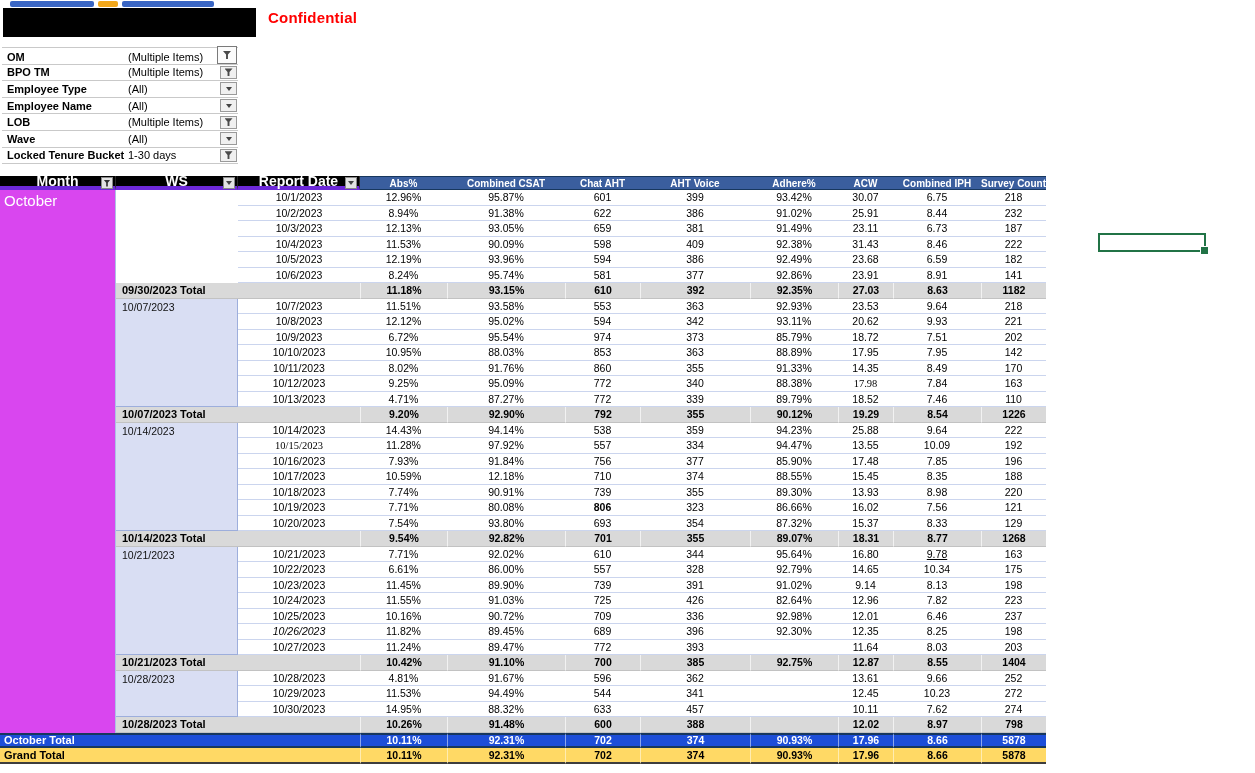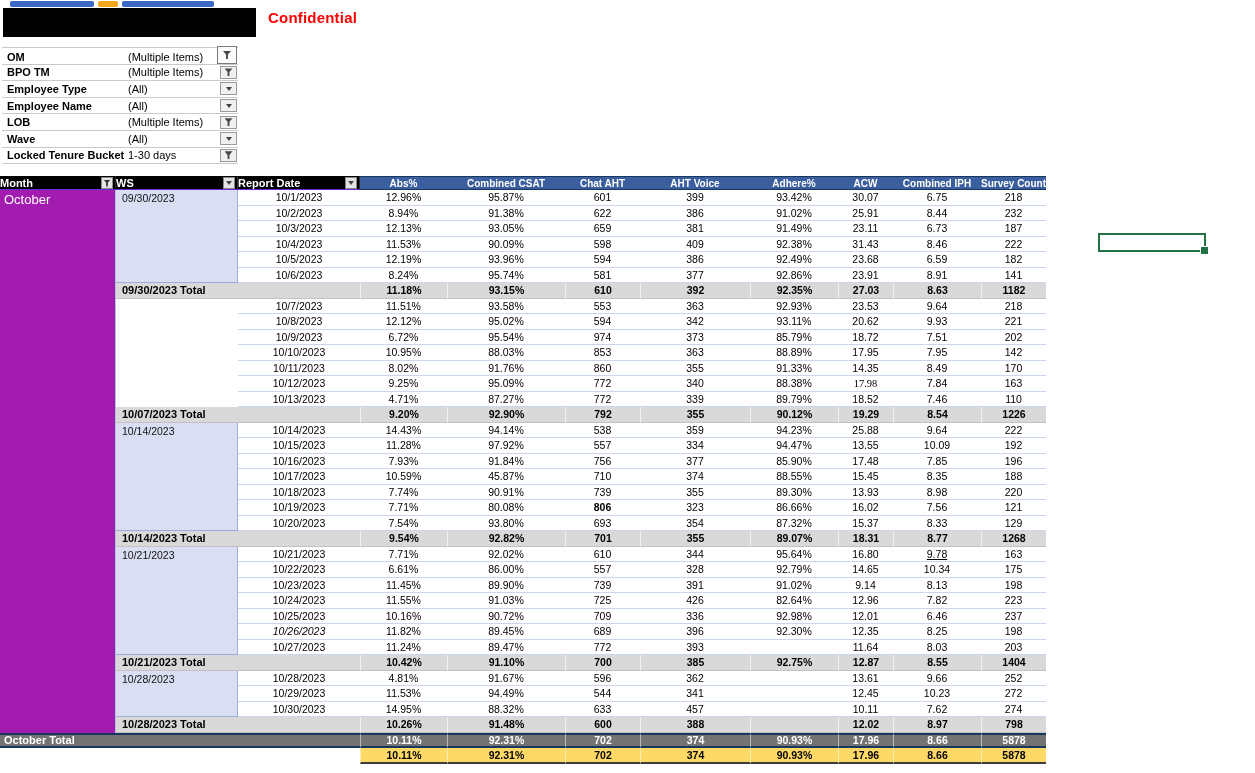--- a/index.html
+++ b/index.html
@@ -26,40 +26,40 @@
   .fbtn.raised{width:20px;height:18px;background:#FBFBFB;border-color:#7a7a7a;transform:translateY(-2px)}
   .icon-funnel{width:8px;height:8px;background:#4A4A4A;
         clip-path:polygon(0 0,100% 0,62% 45%,62% 100%,38% 100%,38% 45%)}
   .icon-drop{width:0;height:0;border-left:3.5px solid transparent;border-right:3.5px solid transparent;border-top:4.5px solid #444}
 
   
   #pivot{position:absolute;left:0;top:176px;display:grid;
          grid-template-columns:116px 122px 122px 87px 118px 75px 110px 88px 55px 88px 65px;
          grid-template-rows:14px;grid-auto-rows:15.5px}
   #pivot>div,#pivot>button{box-sizing:border-box}
-  .hblack{background:#000;color:#fff;font-size:11px;font-weight:bold;display:flex;align-items:center;
-          position:relative;border-bottom:1px solid #6d28d9;border-right:1px solid #2a2a2a}
+  .hblack{background:#000;color:#fff;font-size:14px;font-weight:bold;display:flex;align-items:center;
+          justify-content:center;position:relative;border-bottom:4px solid #6d28d9;border-right:1px solid #2a2a2a}
   .hbtn{position:absolute;right:2px;top:1px;width:12px;height:12px;background:#E3E3E3;border:1px solid #888;
         padding:0;display:flex;align-items:center;justify-content:center;box-sizing:border-box}
   .hbtn .icon-funnel{width:7px;height:7px;background:#333}
   .hblue{background:#3A5E9E;color:#fff;font-size:10px;font-weight:bold;display:flex;align-items:center;
          justify-content:center;white-space:nowrap;border-bottom:1px solid #17375E;border-top:1px solid #17375E}
-  .mcell{background:#a21caf;color:#fff;font-size:13px;padding:2px 0 8px 4px;border-right:1px solid #AEBFE4}
+  .mcell{background:#d946ef;color:#fff;font-size:15px;padding:2px 0 8px 4px;border-right:1px solid #AEBFE4}
   .wcell{background:#D9DEF3;color:#111;font-size:10.5px;padding:2px 0 0 6px;
          border-right:1px solid #9DAEDC;border-bottom:1px solid #9DAEDC}
   .dcell,.vcell{font-size:10.5px;display:flex;align-items:center;justify-content:center;
          border-bottom:1px solid #CBD5EE;background:#fff;white-space:nowrap}
   .scell{background:#D9D9D9;font-weight:bold;font-size:10.5px;display:flex;align-items:center;
          border-bottom:1px solid #C2C2C2;white-space:nowrap}
   .slabel{padding-left:6px;font-size:11px}
   .svalue{justify-content:center;border-left:1px solid rgba(255,255,255,.65)}
   .tlabel{display:flex;align-items:center;padding-left:4px;font-size:11px;font-weight:bold;white-space:nowrap}
   .tvalue{display:flex;align-items:center;justify-content:center;font-size:10.5px;font-weight:bold;
           border-left:1px solid rgba(255,255,255,.5);white-space:nowrap}
-  .mt{background:#737373;color:#fff;border-top:2px solid #17375E;border-bottom:2px solid #17375E}
+  .mt{background:#1d4ed8;color:#fff;border-top:2px solid #17375E;border-bottom:2px solid #17375E}
   .gt{background:#FFD965;color:#000;border-bottom:2px solid #3d3d3d}
 
   
   .selection{position:absolute;left:1098px;top:233px;width:108px;height:19px;border:2px solid #217346;box-sizing:border-box}
   .handle{position:absolute;right:-5px;bottom:-5px;width:7px;height:7px;background:#217346;border:1px solid #fff}
 </style>
 </head>
 <body>
 
 <div class="stage">
@@ -142,21 +142,20 @@
       </div>
       <div class="hblue" style="grid-area: 1 / 4;">Abs%</div>
       <div class="hblue" style="grid-area: 1 / 5;">Combined CSAT</div>
       <div class="hblue" style="grid-area: 1 / 6;">Chat AHT</div>
       <div class="hblue" style="grid-area: 1 / 7;">AHT Voice</div>
       <div class="hblue" style="grid-area: 1 / 8;">Adhere%</div>
       <div class="hblue" style="grid-area: 1 / 9;">ACW</div>
       <div class="hblue" style="grid-area: 1 / 10;">Combined IPH</div>
       <div class="hblue" style="grid-area: 1 / 11;">Survey Count</div>
       <div class="mcell" style="grid-area: 2 / 1 / span 35;">October</div>
-      <div class="wcell" style="grid-area: 2 / 2 / span 6;">09/30/2023</div>
       <div class="dcell" style="grid-area: 2 / 3;">10/1/2023</div>
       <div class="vcell" style="grid-area: 2 / 4;">12.96%</div>
       <div class="vcell" style="grid-area: 2 / 5;">95.87%</div>
       <div class="vcell" style="grid-area: 2 / 6;">601</div>
       <div class="vcell" style="grid-area: 2 / 7;">399</div>
       <div class="vcell" style="grid-area: 2 / 8;">93.42%</div>
       <div class="vcell" style="grid-area: 2 / 9;">30.07</div>
       <div class="vcell" style="grid-area: 2 / 10;">6.75</div>
       <div class="vcell" style="grid-area: 2 / 11;">218</div>
       <div class="dcell" style="grid-area: 3 / 3;">10/2/2023</div>
@@ -206,20 +205,21 @@
       <div class="vcell" style="grid-area: 7 / 11;">141</div>
       <div class="scell slabel" style="grid-area: 8 / 2 / auto / span 2;">09/30/2023 Total</div>
       <div class="scell svalue" style="grid-area: 8 / 4;">11.18%</div>
       <div class="scell svalue" style="grid-area: 8 / 5;">93.15%</div>
       <div class="scell svalue" style="grid-area: 8 / 6;">610</div>
       <div class="scell svalue" style="grid-area: 8 / 7;">392</div>
       <div class="scell svalue" style="grid-area: 8 / 8;">92.35%</div>
       <div class="scell svalue" style="grid-area: 8 / 9;">27.03</div>
       <div class="scell svalue" style="grid-area: 8 / 10;">8.63</div>
       <div class="scell svalue" style="grid-area: 8 / 11;">1182</div>
+      <div class="wcell" style="grid-area: 9 / 2 / span 7;">10/07/2023</div>
       <div class="dcell" style="grid-area: 9 / 3;">10/7/2023</div>
       <div class="vcell" style="grid-area: 9 / 4;">11.51%</div>
       <div class="vcell" style="grid-area: 9 / 5;">93.58%</div>
       <div class="vcell" style="grid-area: 9 / 6;">553</div>
       <div class="vcell" style="grid-area: 9 / 7;">363</div>
       <div class="vcell" style="grid-area: 9 / 8;">92.93%</div>
       <div class="vcell" style="grid-area: 9 / 9;">23.53</div>
       <div class="vcell" style="grid-area: 9 / 10;">9.64</div>
       <div class="vcell" style="grid-area: 9 / 11;">218</div>
       <div class="dcell" style="grid-area: 10 / 3;">10/8/2023</div>
@@ -288,41 +288,41 @@
       <div class="wcell" style="grid-area: 17 / 2 / span 7;">10/14/2023</div>
       <div class="dcell" style="grid-area: 17 / 3;">10/14/2023</div>
       <div class="vcell" style="grid-area: 17 / 4;">14.43%</div>
       <div class="vcell" style="grid-area: 17 / 5;">94.14%</div>
       <div class="vcell" style="grid-area: 17 / 6;">538</div>
       <div class="vcell" style="grid-area: 17 / 7;">359</div>
       <div class="vcell" style="grid-area: 17 / 8;">94.23%</div>
       <div class="vcell" style="grid-area: 17 / 9;">25.88</div>
       <div class="vcell" style="grid-area: 17 / 10;">9.64</div>
       <div class="vcell" style="grid-area: 17 / 11;">222</div>
-      <div class="dcell" style="grid-area: 18 / 3;">10/15/2023</div>
+      <div class="dcell" style="grid-area: 18 / 3; font-family: Liberation Serif, serif;">10/15/2023</div>
       <div class="vcell" style="grid-area: 18 / 4;">11.28%</div>
       <div class="vcell" style="grid-area: 18 / 5;">97.92%</div>
       <div class="vcell" style="grid-area: 18 / 6;">557</div>
       <div class="vcell" style="grid-area: 18 / 7;">334</div>
       <div class="vcell" style="grid-area: 18 / 8;">94.47%</div>
       <div class="vcell" style="grid-area: 18 / 9;">13.55</div>
       <div class="vcell" style="grid-area: 18 / 10;">10.09</div>
       <div class="vcell" style="grid-area: 18 / 11;">192</div>
       <div class="dcell" style="grid-area: 19 / 3;">10/16/2023</div>
       <div class="vcell" style="grid-area: 19 / 4;">7.93%</div>
       <div class="vcell" style="grid-area: 19 / 5;">91.84%</div>
       <div class="vcell" style="grid-area: 19 / 6;">756</div>
       <div class="vcell" style="grid-area: 19 / 7;">377</div>
       <div class="vcell" style="grid-area: 19 / 8;">85.90%</div>
       <div class="vcell" style="grid-area: 19 / 9;">17.48</div>
       <div class="vcell" style="grid-area: 19 / 10;">7.85</div>
       <div class="vcell" style="grid-area: 19 / 11;">196</div>
       <div class="dcell" style="grid-area: 20 / 3;">10/17/2023</div>
       <div class="vcell" style="grid-area: 20 / 4;">10.59%</div>
-      <div class="vcell" style="grid-area: 20 / 5;">45.87%</div>
+      <div class="vcell" style="grid-area: 20 / 5;">12.18%</div>
       <div class="vcell" style="grid-area: 20 / 6;">710</div>
       <div class="vcell" style="grid-area: 20 / 7;">374</div>
       <div class="vcell" style="grid-area: 20 / 8;">88.55%</div>
       <div class="vcell" style="grid-area: 20 / 9;">15.45</div>
       <div class="vcell" style="grid-area: 20 / 10;">8.35</div>
       <div class="vcell" style="grid-area: 20 / 11;">188</div>
       <div class="dcell" style="grid-area: 21 / 3;">10/18/2023</div>
       <div class="vcell" style="grid-area: 21 / 4;">7.74%</div>
       <div class="vcell" style="grid-area: 21 / 5;">90.91%</div>
       <div class="vcell" style="grid-area: 21 / 6;">739</div>
@@ -470,20 +470,21 @@
       <div class="scell svalue" style="grid-area: 36 / 11;">798</div>
       <div class="tlabel mt" style="grid-area: 37 / 1 / auto / span 3;">October Total</div>
       <div class="tvalue mt" style="grid-area: 37 / 4;">10.11%</div>
       <div class="tvalue mt" style="grid-area: 37 / 5;">92.31%</div>
       <div class="tvalue mt" style="grid-area: 37 / 6;">702</div>
       <div class="tvalue mt" style="grid-area: 37 / 7;">374</div>
       <div class="tvalue mt" style="grid-area: 37 / 8;">90.93%</div>
       <div class="tvalue mt" style="grid-area: 37 / 9;">17.96</div>
       <div class="tvalue mt" style="grid-area: 37 / 10;">8.66</div>
       <div class="tvalue mt" style="grid-area: 37 / 11;">5878</div>
+      <div class="tlabel gt" style="grid-area: 38 / 1 / auto / span 3;">Grand Total</div>
       <div class="tvalue gt" style="grid-area: 38 / 4;">10.11%</div>
       <div class="tvalue gt" style="grid-area: 38 / 5;">92.31%</div>
       <div class="tvalue gt" style="grid-area: 38 / 6;">702</div>
       <div class="tvalue gt" style="grid-area: 38 / 7;">374</div>
       <div class="tvalue gt" style="grid-area: 38 / 8;">90.93%</div>
       <div class="tvalue gt" style="grid-area: 38 / 9;">17.96</div>
       <div class="tvalue gt" style="grid-area: 38 / 10;">8.66</div>
       <div class="tvalue gt" style="grid-area: 38 / 11;">5878</div>
     </div>
 

